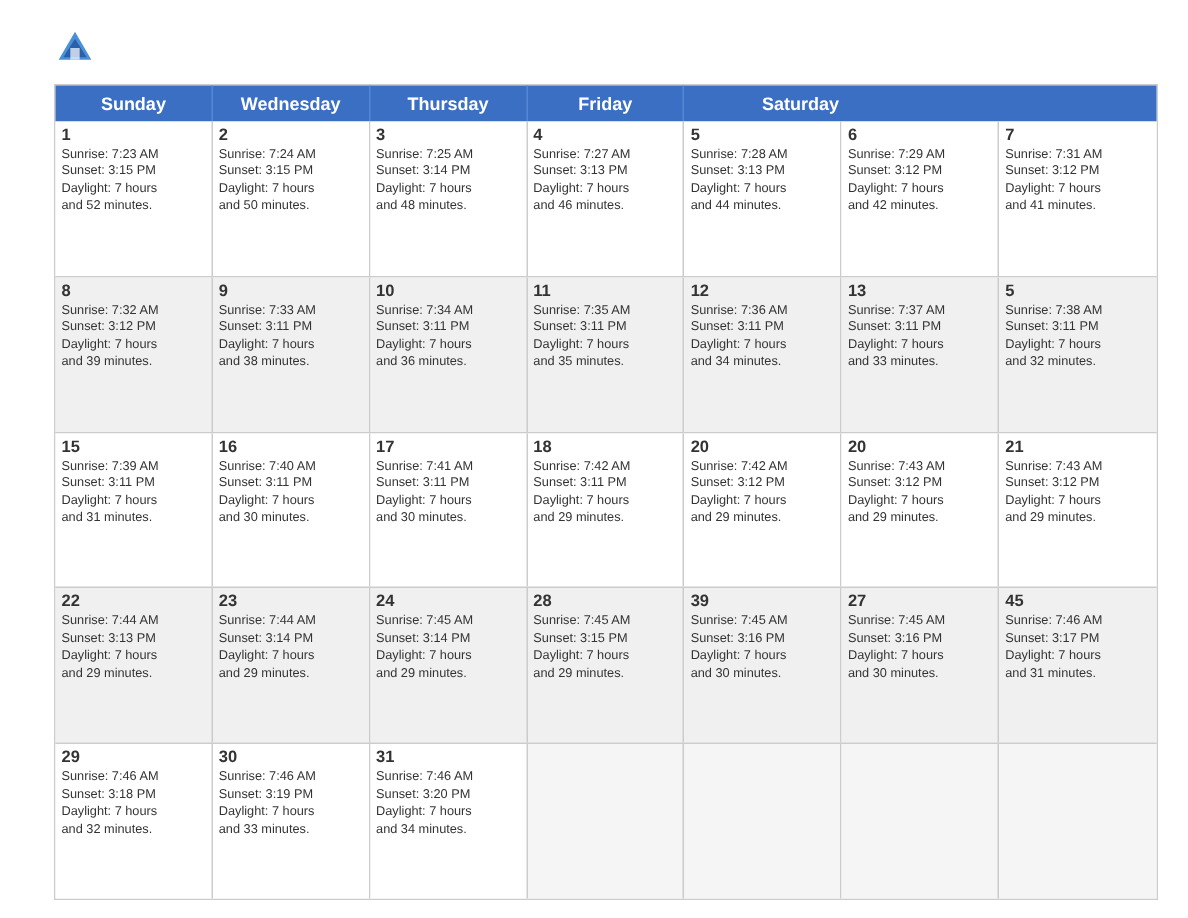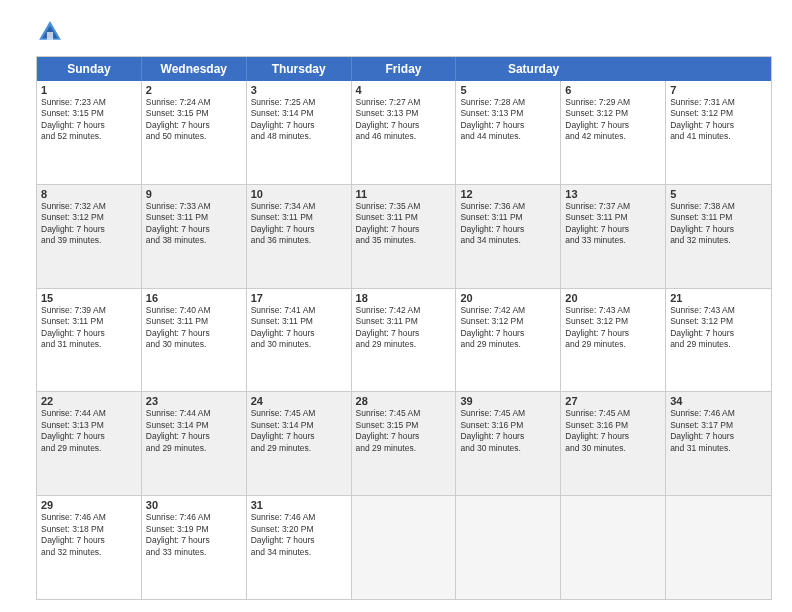--- a/index.html
+++ b/index.html
@@ -255,21 +255,21 @@
           </div>
           <div class="cal-cell shaded">
             <span class="day-num">39</span>
             <div class="cell-text">Sunrise: 7:45 AM<br>Sunset: 3:16 PM<br>Daylight: 7 hours<br>and 30 minutes.</div>
           </div>
           <div class="cal-cell shaded">
             <span class="day-num">27</span>
             <div class="cell-text">Sunrise: 7:45 AM<br>Sunset: 3:16 PM<br>Daylight: 7 hours<br>and 30 minutes.</div>
           </div>
           <div class="cal-cell shaded">
-            <span class="day-num">34</span>
+            <span class="day-num">45</span>
             <div class="cell-text">Sunrise: 7:46 AM<br>Sunset: 3:17 PM<br>Daylight: 7 hours<br>and 31 minutes.</div>
           </div>
         </div>
         <div class="cal-row">
           <div class="cal-cell">
             <span class="day-num">29</span>
             <div class="cell-text">Sunrise: 7:46 AM<br>Sunset: 3:18 PM<br>Daylight: 7 hours<br>and 32 minutes.</div>
           </div>
           <div class="cal-cell">
             <span class="day-num">30</span>

